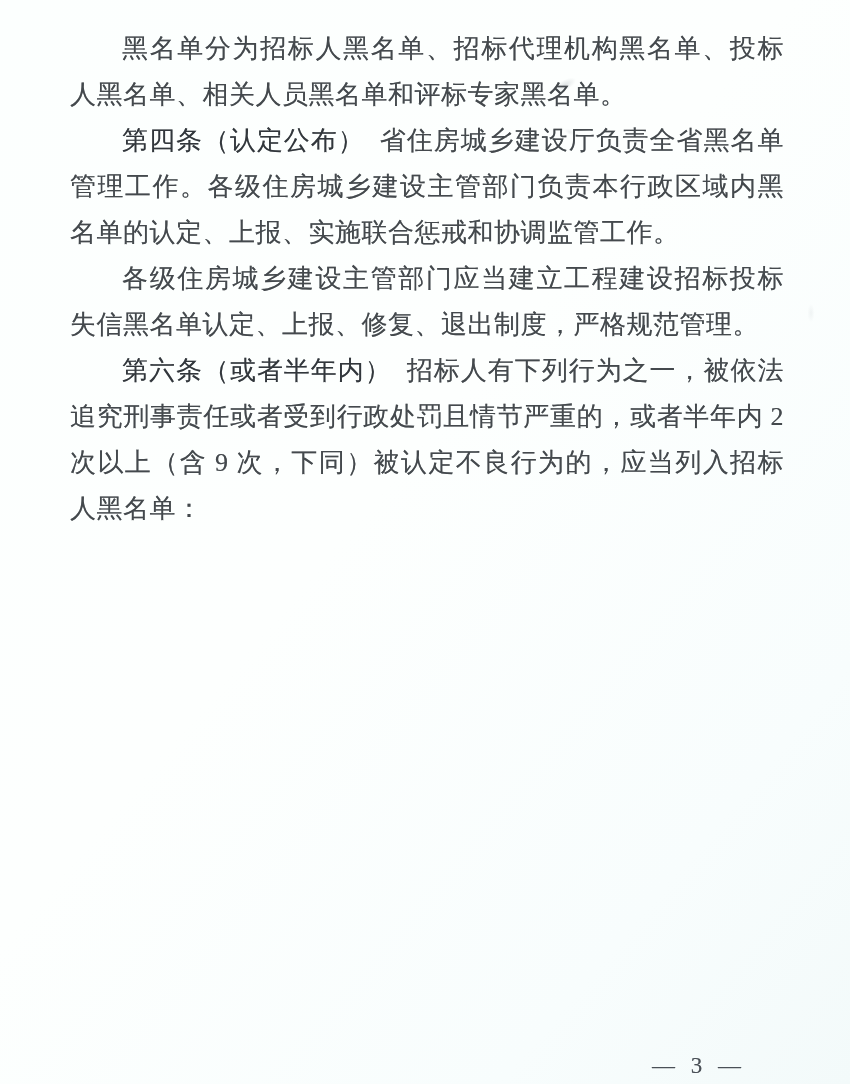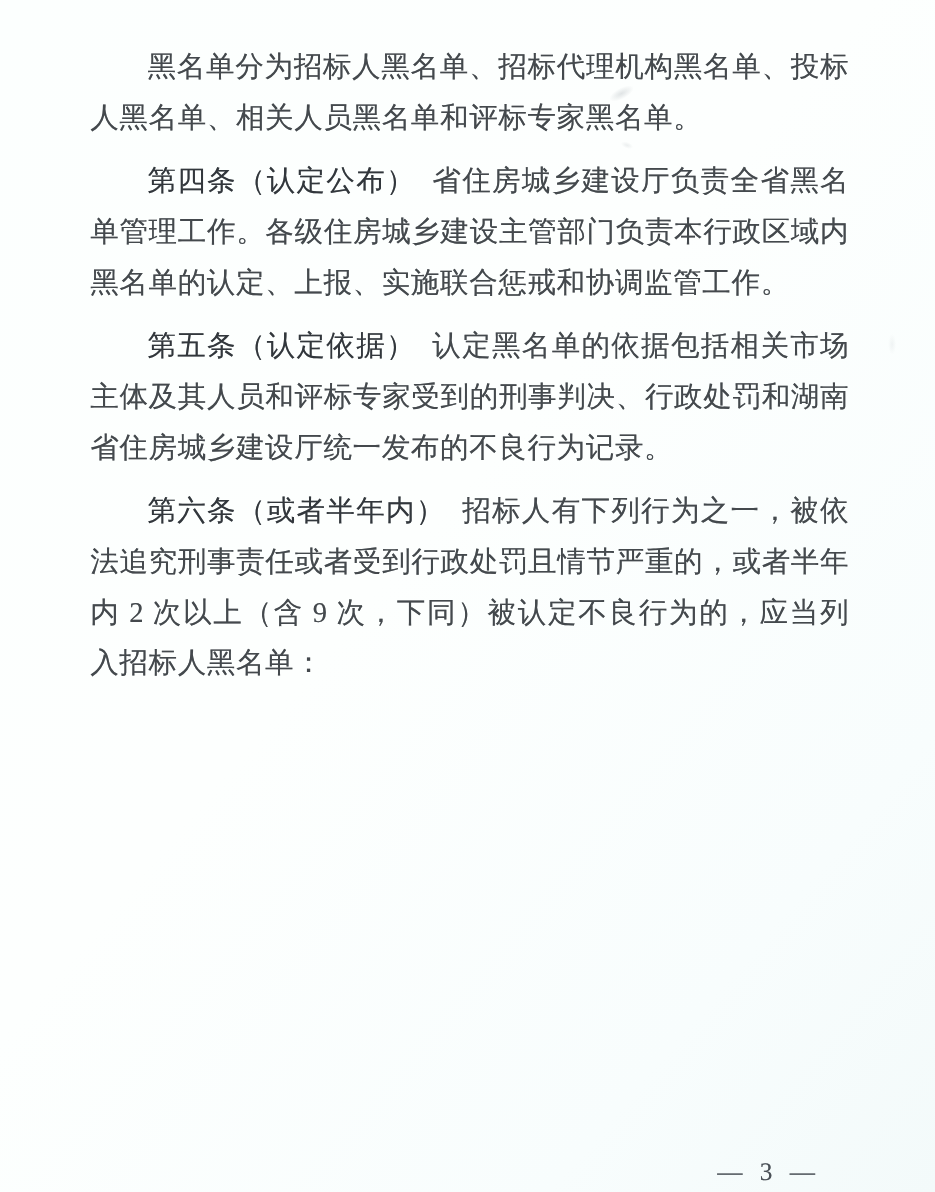--- a/index.html
+++ b/index.html
@@ -37,21 +37,21 @@
     top: 26px;
     width: 714px;
     font-size: 26px;
     line-height: 46px;
     color: #44494d;
     letter-spacing: 0.5px;
     text-align: justify;
     text-shadow: 0 0 0.6px rgba(72,78,84,0.55);
   }
   .para {
-    margin: 12px;
+    margin: 0;
     text-indent: 2em;
   }
   .lead {
     font-weight: normal;
     color: #32373c;
   }
   .lead:not(:empty) {
     margin-right: 15px;
   }
   .pageno {
@@ -73,22 +73,22 @@
   <div class="smudge s1"></div>
   <div class="smudge s2"></div>
   <div class="smudge s3"></div>
 
   <div class="content">
 
     <p class="para"><b class="lead"></b><span>黑名单分为招标人黑名单、招标代理机构黑名单、投标人黑名单、相关人员黑名单和评标专家黑名单。</span></p>
 
     <p class="para"><b class="lead">第四条（认定公布）</b><span>省住房城乡建设厅负责全省黑名单管理工作。各级住房城乡建设主管部门负责本行政区域内黑名单的认定、上报、实施联合惩戒和协调监管工作。</span></p>
 
+    <p class="para"><b class="lead"></b><span>各级住房城乡建设主管部门应当建立工程建设招标投标失信黑名单认定、上报、修复、退出制度，严格规范管理。</span></p>
 
-    <p class="para"><b class="lead">第五条（认定依据）</b><span>认定黑名单的依据包括相关市场主体及其人员和评标专家受到的刑事判决、行政处罚和湖南省住房城乡建设厅统一发布的不良行为记录。</span></p>
 
 
     <p class="para"><b class="lead">第六条（或者半年内）</b><span>招标人有下列行为之一，被依法追究刑事责任或者受到行政处罚且情节严重的，或者半年内 2 次以上（含 9 次，下同）被认定不良行为的，应当列入招标人黑名单：</span></p>
 
 
 
 
   </div>
 
   <div class="pageno">— 3 —</div>

